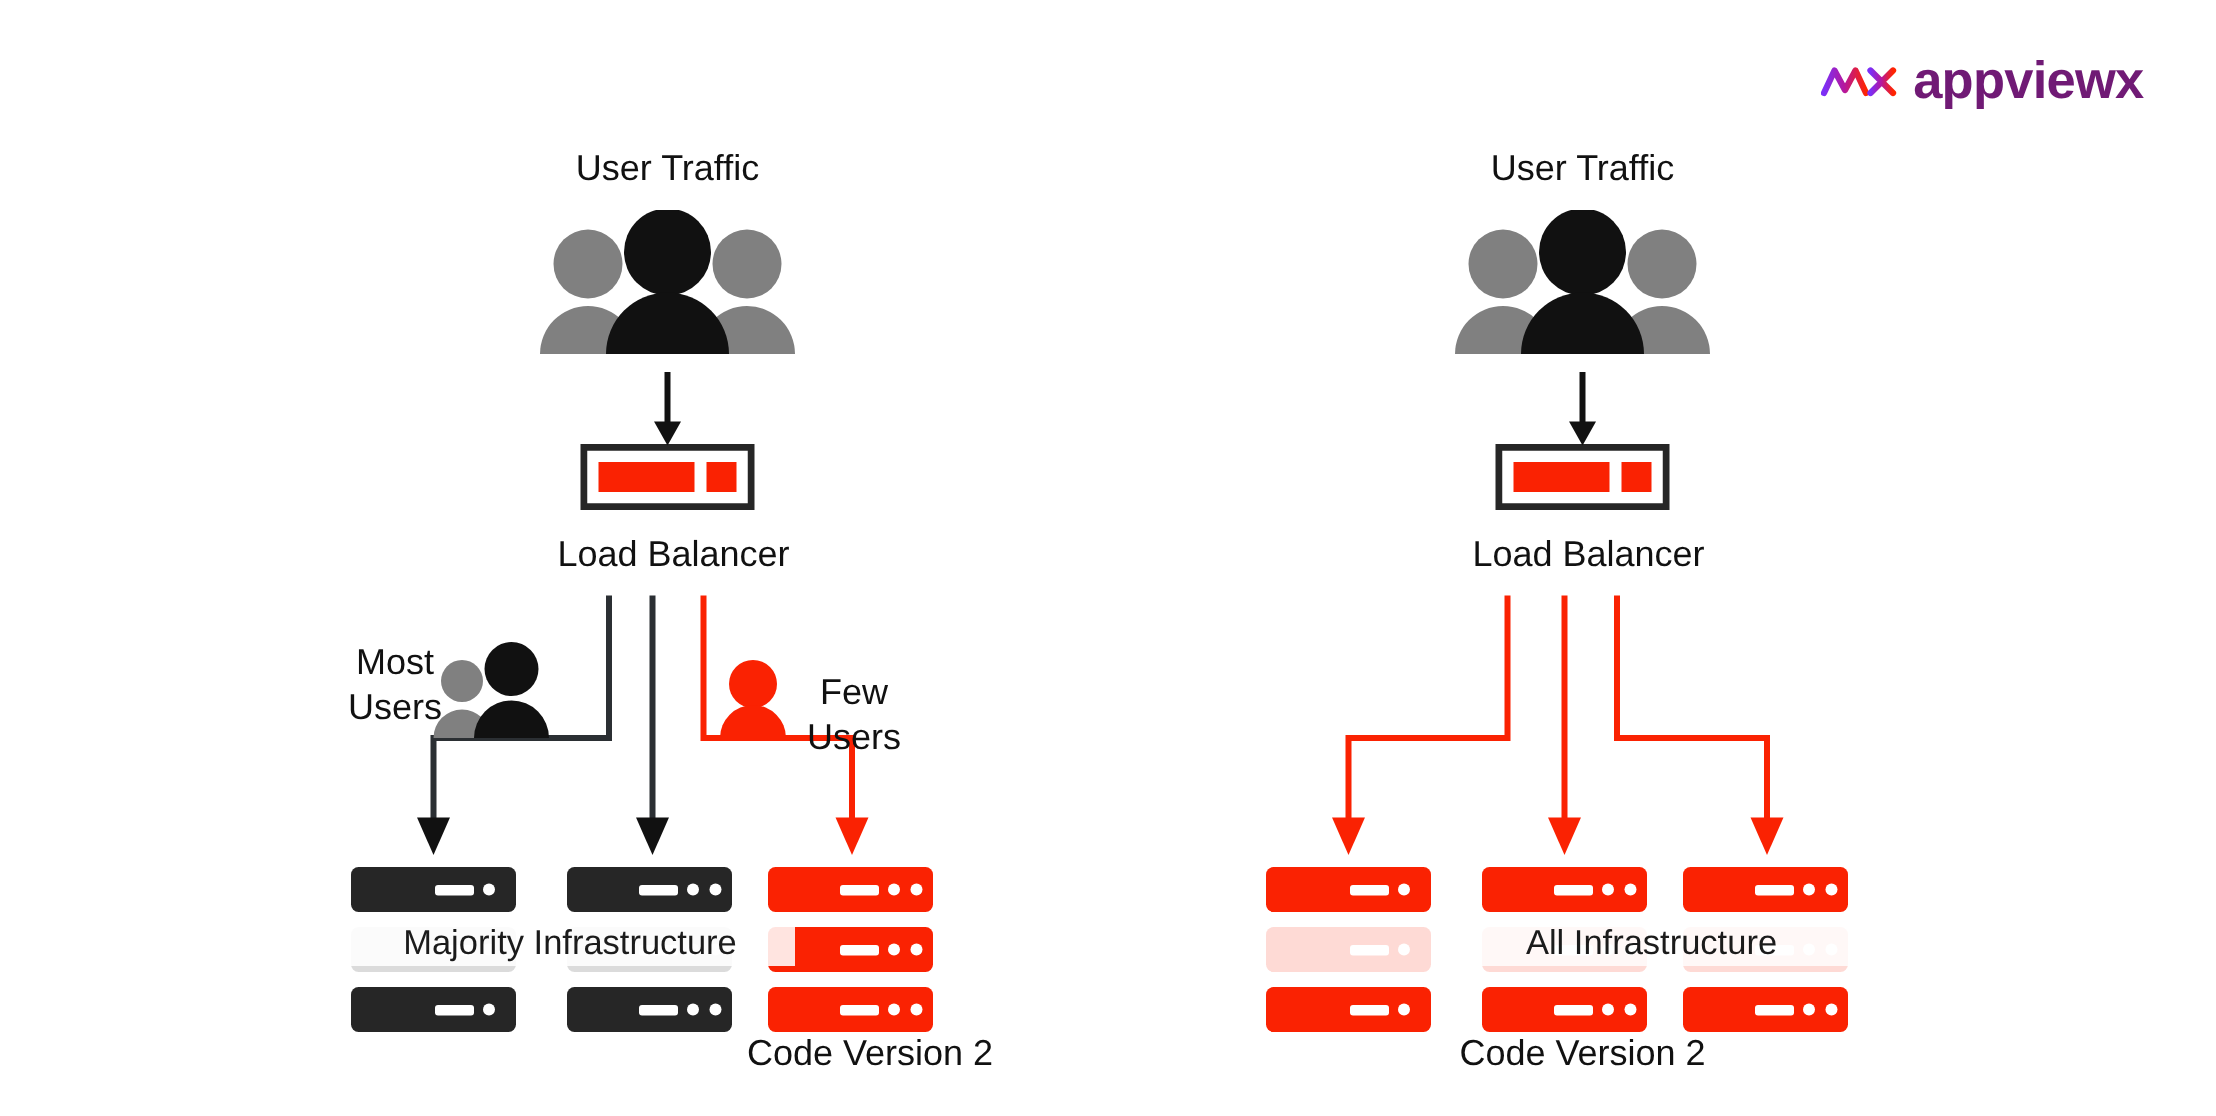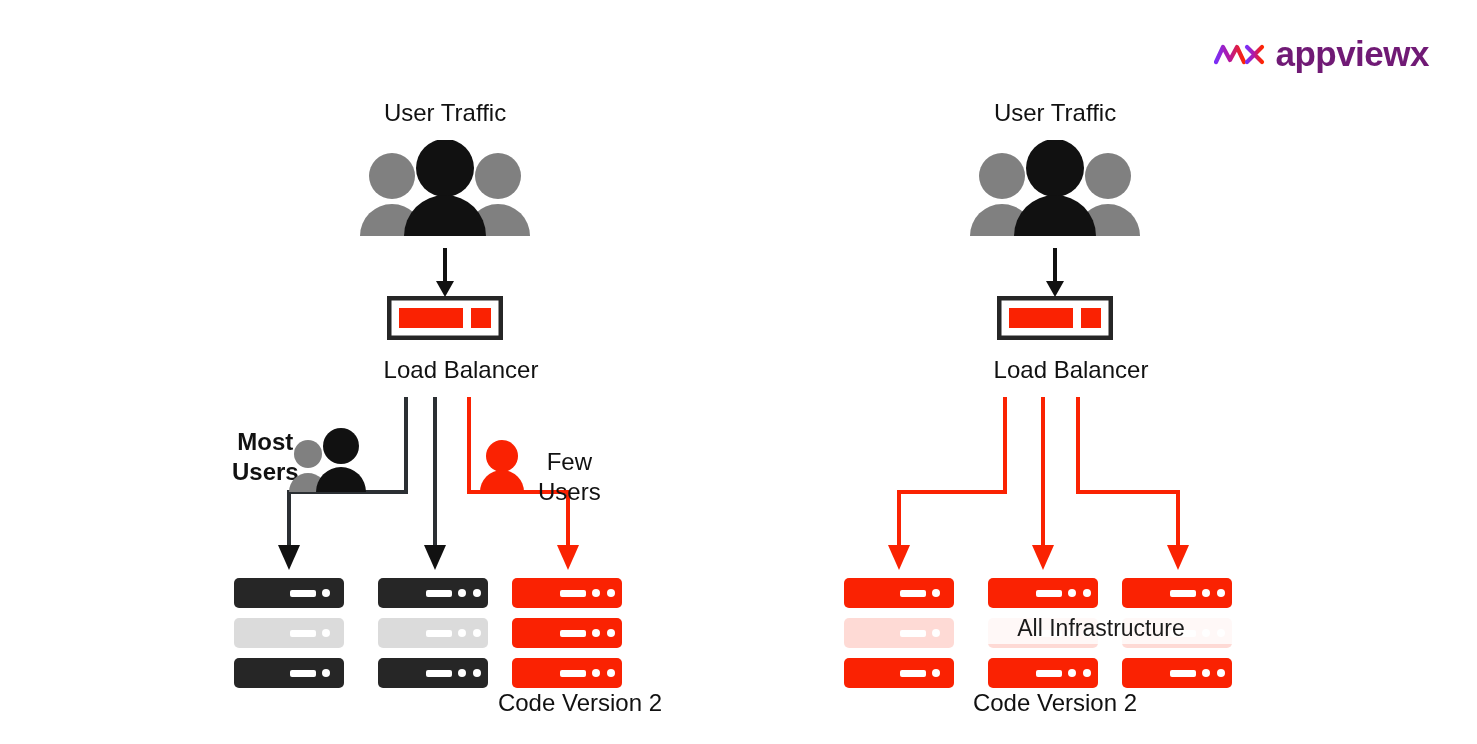--- a/index.html
+++ b/index.html
@@ -55,40 +55,40 @@
   
   .dg-label {
     position: absolute;
     text-align: center;
     color: #111111;
     font-size: 24px;
     line-height: 1.22;
     white-space: nowrap;
   }
   .label-user-traffic { top: 98px; width: 100%; left: 0; }
-  .label-load-balancer { top: 355px; width: 100%; left: 16px; }
+  .label-load-balancer { top: 355px; width: 100%; left: 4px; }
 
   .label-version {
     position: absolute;
     top: 689px;
     font-size: 24px;
     color: #111111;
     text-align: center;
     white-space: nowrap;
   }
 
   .label-side {
     position: absolute;
     font-size: 24px;
     color: #111111;
     line-height: 1.24;
     text-align: center;
     white-space: nowrap;
   }
-  #label-most-users { left: 42px; top: 427px; font-weight: bold; }
+  #label-most-users { left: 42px; top: 427px; }
   #label-few-users  { left: 348px; top: 427px; margin-top: 20px; }
 
   
   .infra-caption {
     position: absolute;
     top: 612px;
     height: 32px;
     line-height: 32px;
     font-size: 23px;
     color: #1b1b1b;
@@ -273,20 +273,21 @@
         <circle cx="99" cy="15" r="4" fill="#ffffff"></circle>
       </svg>
       <svg class="server-row" width="110" height="30" viewBox="0 0 110 30">
         <rect x="0" y="0" width="110" height="30" rx="5" fill="#FA2202"></rect>
         <rect x="48" y="12" width="26" height="7" rx="2" fill="#ffffff"></rect>
         <circle cx="84" cy="15" r="4" fill="#ffffff"></circle>
         <circle cx="99" cy="15" r="4" fill="#ffffff"></circle>
       </svg>
     </div>
 
+    <div class="infra-caption" id="caption-majority">Majority Infrastructure</div>
 
     <div class="label-version" style="left:260px;width:260px">Code Version 2</div>
 
   </div>
 </div>
 
 <div class="panel" id="panel-full">
   <div class="panel-stage">
 
     <div class="dg-label label-user-traffic">User Traffic</div>

